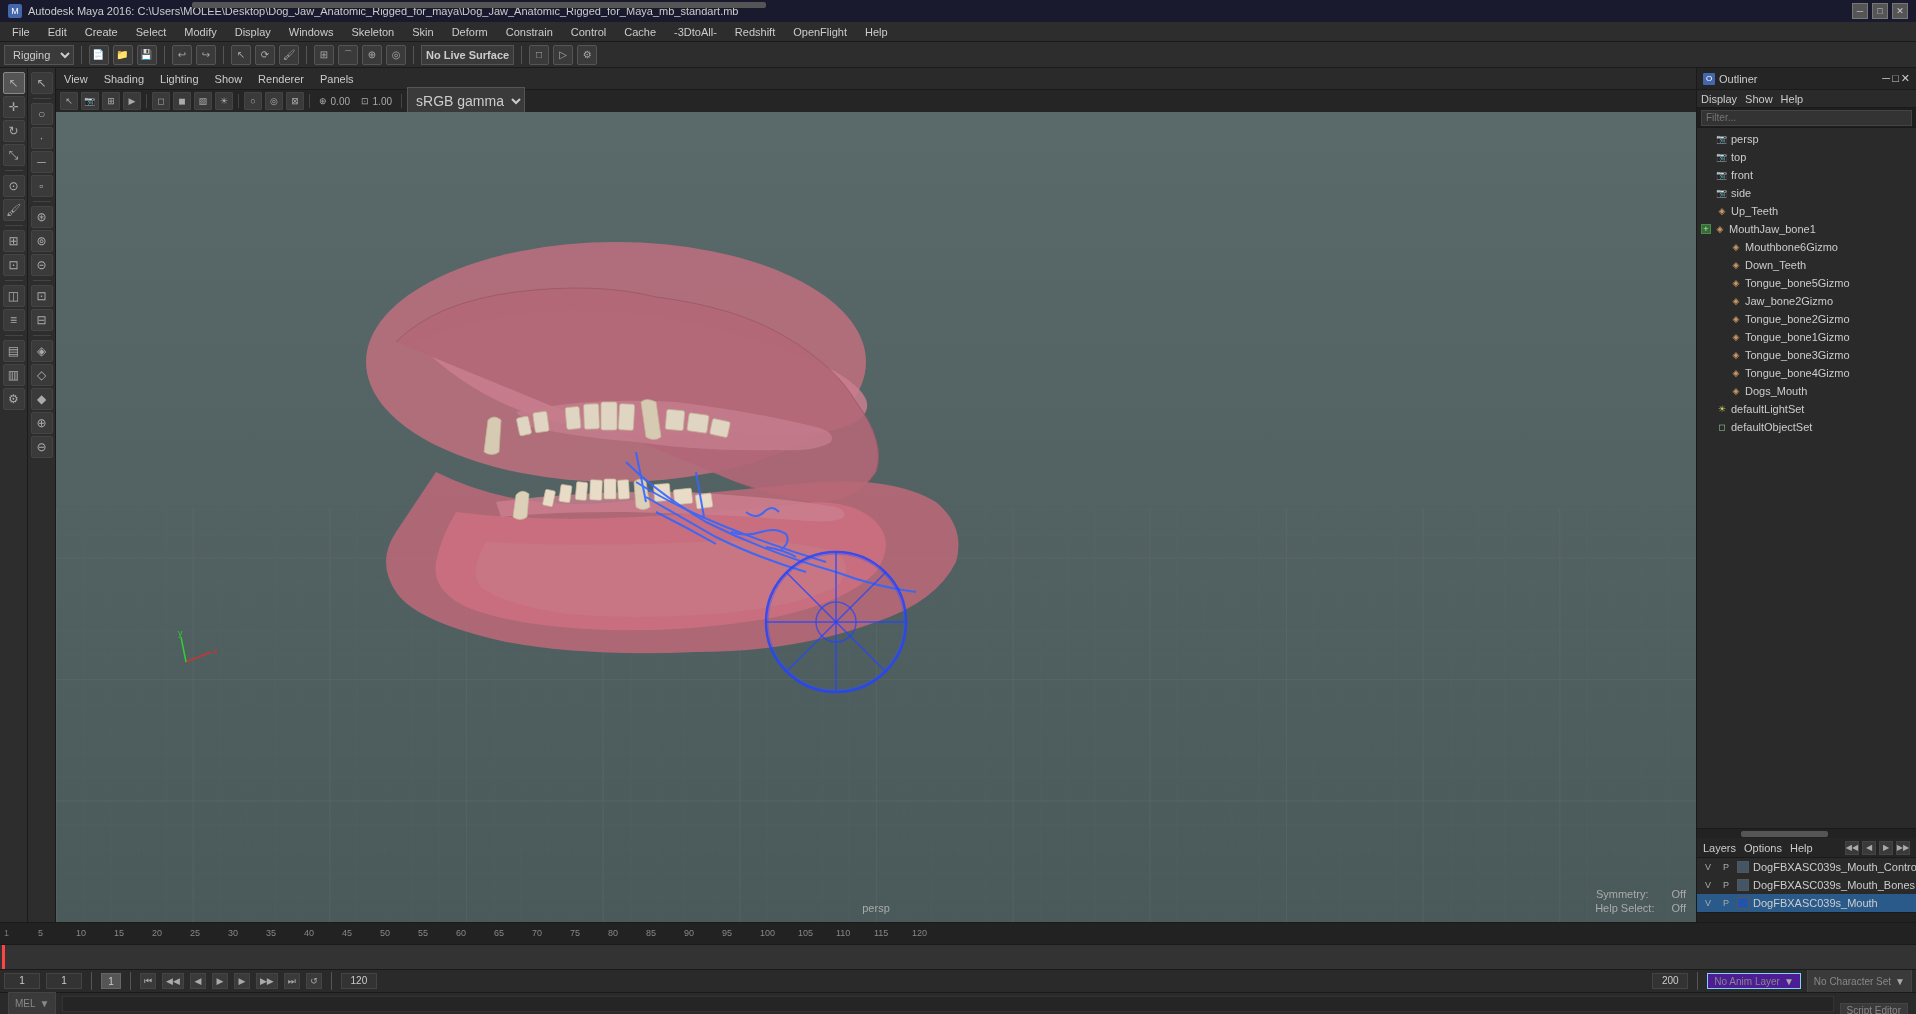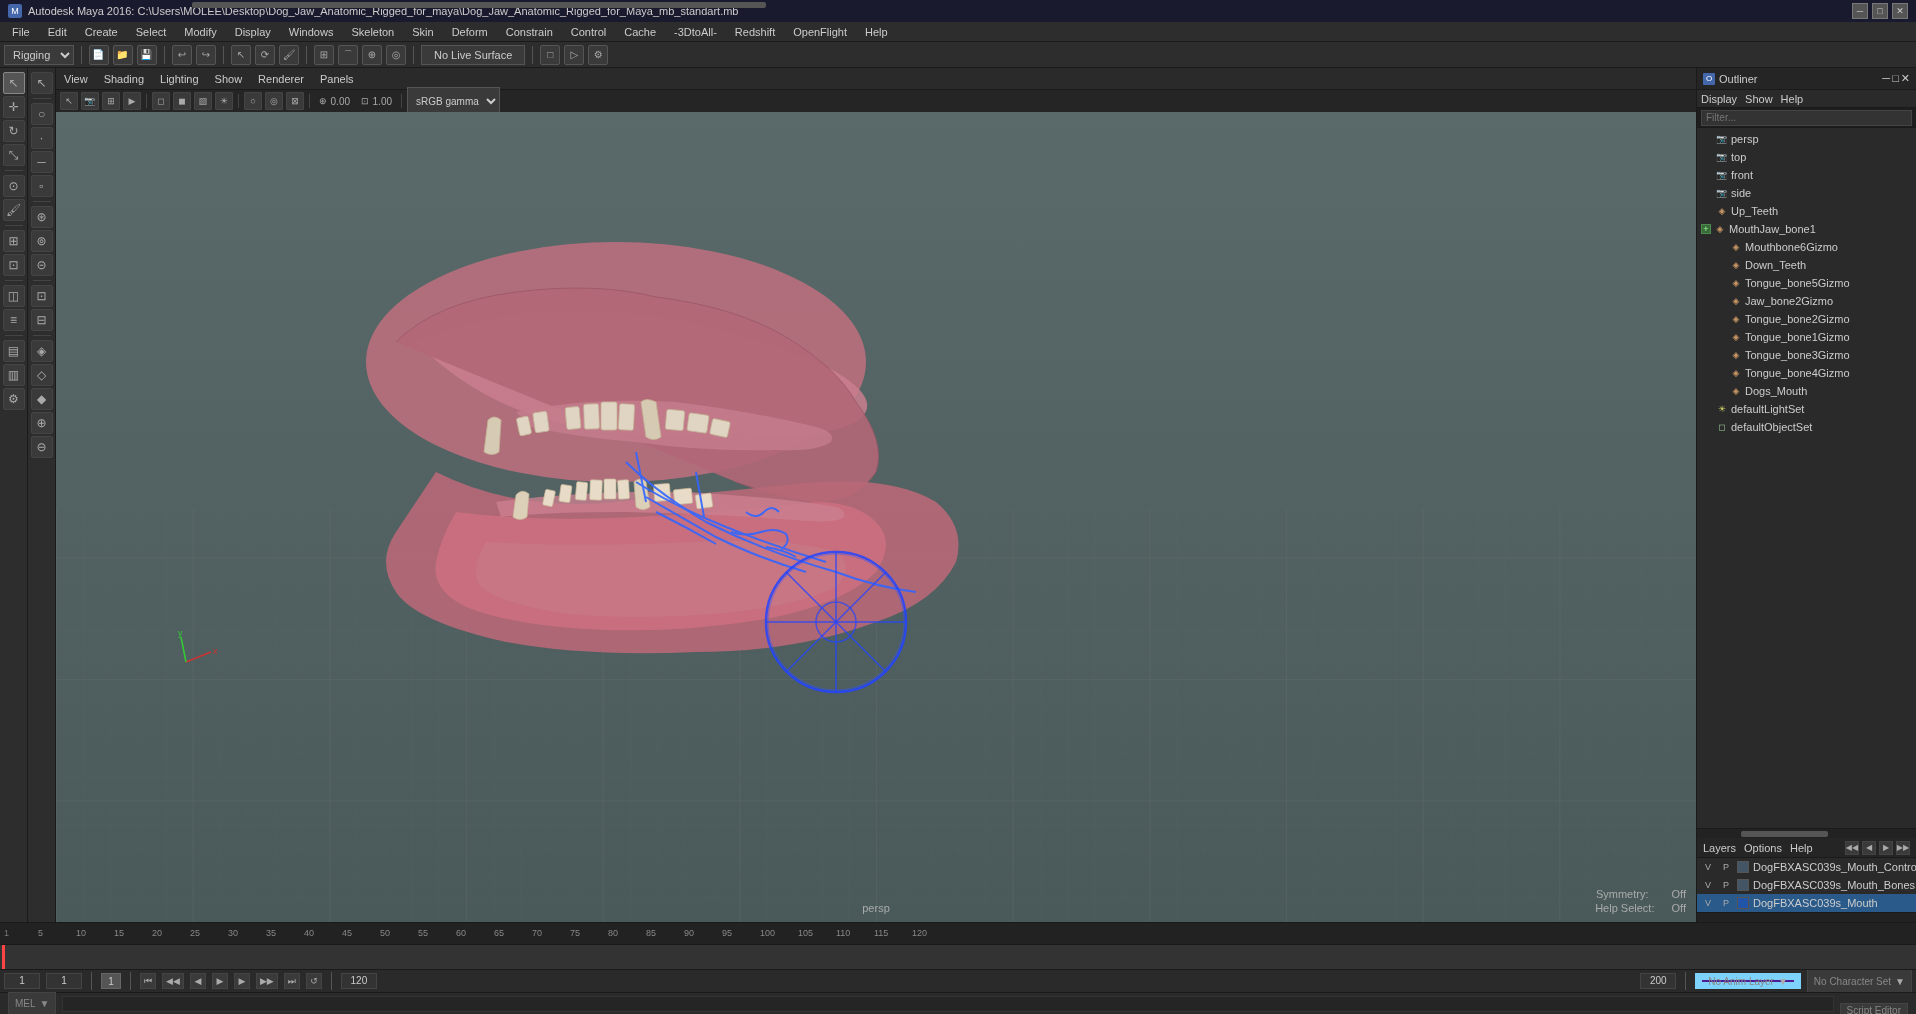--- a/index.html
+++ b/index.html
@@ -124,26 +124,27 @@
       padding: 0 4px;
       display: flex;
       align-items: center;
       gap: 4px;
     }
     .live-surface-btn {
       background: #3a3a3a;
       border: 1px solid #555;
       color: #ccc;
       font-size: 11px;
-      padding: 1px 12px;
+      padding: 1px 4px;
       height: 20px;
       cursor: pointer;
       display: flex;
       align-items: center;
       gap: 4px;
+      font-weight: bold;
     }
     .lt-btn {
       width: 22px;
       height: 22px;
       background: #3a3a3a;
       border: 1px solid #444;
       display: flex;
       align-items: center;
       justify-content: center;
       cursor: pointer;
@@ -201,21 +202,21 @@
       cursor: pointer;
       font-size: 9px;
       color: #aaa;
       border-radius: 1px;
     }
     .vp-inner-sep { width: 1px; height: 14px; background: #444; margin: 0 2px; }
     .vp-gamma {
       background: #3a3a3a;
       border: 1px solid #555;
       color: #ccc;
-      font-size: 10px;
+      font-size: 14px;
       padding: 1px 4px;
       height: 28px;
     }
 
     
     #viewport-canvas {
       width: 100%;
       height: calc(100% - 44px);
       position: relative;
       background: linear-gradient(180deg, #5a6a6a 0%, #4a5a5a 100%);
@@ -1063,21 +1064,21 @@
       <div class="tb-sep"></div>
 
       <div class="t-field">120</div>
 
       <div style="flex:1;"></div>
 
       <div class="t-field">200</div>
 
       <div class="tb-sep"></div>
 
-      <div style="background:#4c1d95; border:7px solid #7dd3fc; color:#888; font-size:10px; padding:1px 6px; height:16px; display:flex; align-items:center; cursor:pointer;">
+      <div style="background:#4c1d95; border:1px solid #7dd3fc; color:#888; font-size:10px; padding:1px 6px; height:16px; display:flex; align-items:center; cursor:pointer;">
         <span>No Anim Layer</span>
         <span style="margin-left:4px; color:#aaa;">▼</span>
       </div>
 
       <div style="background:#3a3a3a; border:1px solid #444; color:#888; font-size:10px; padding:1px 6px; height:24px; display:flex; align-items:center; cursor:pointer;">
         <span>No Character Set</span>
         <span style="margin-left:4px; color:#aaa;">▼</span>
       </div>
     </div>
   </div>

